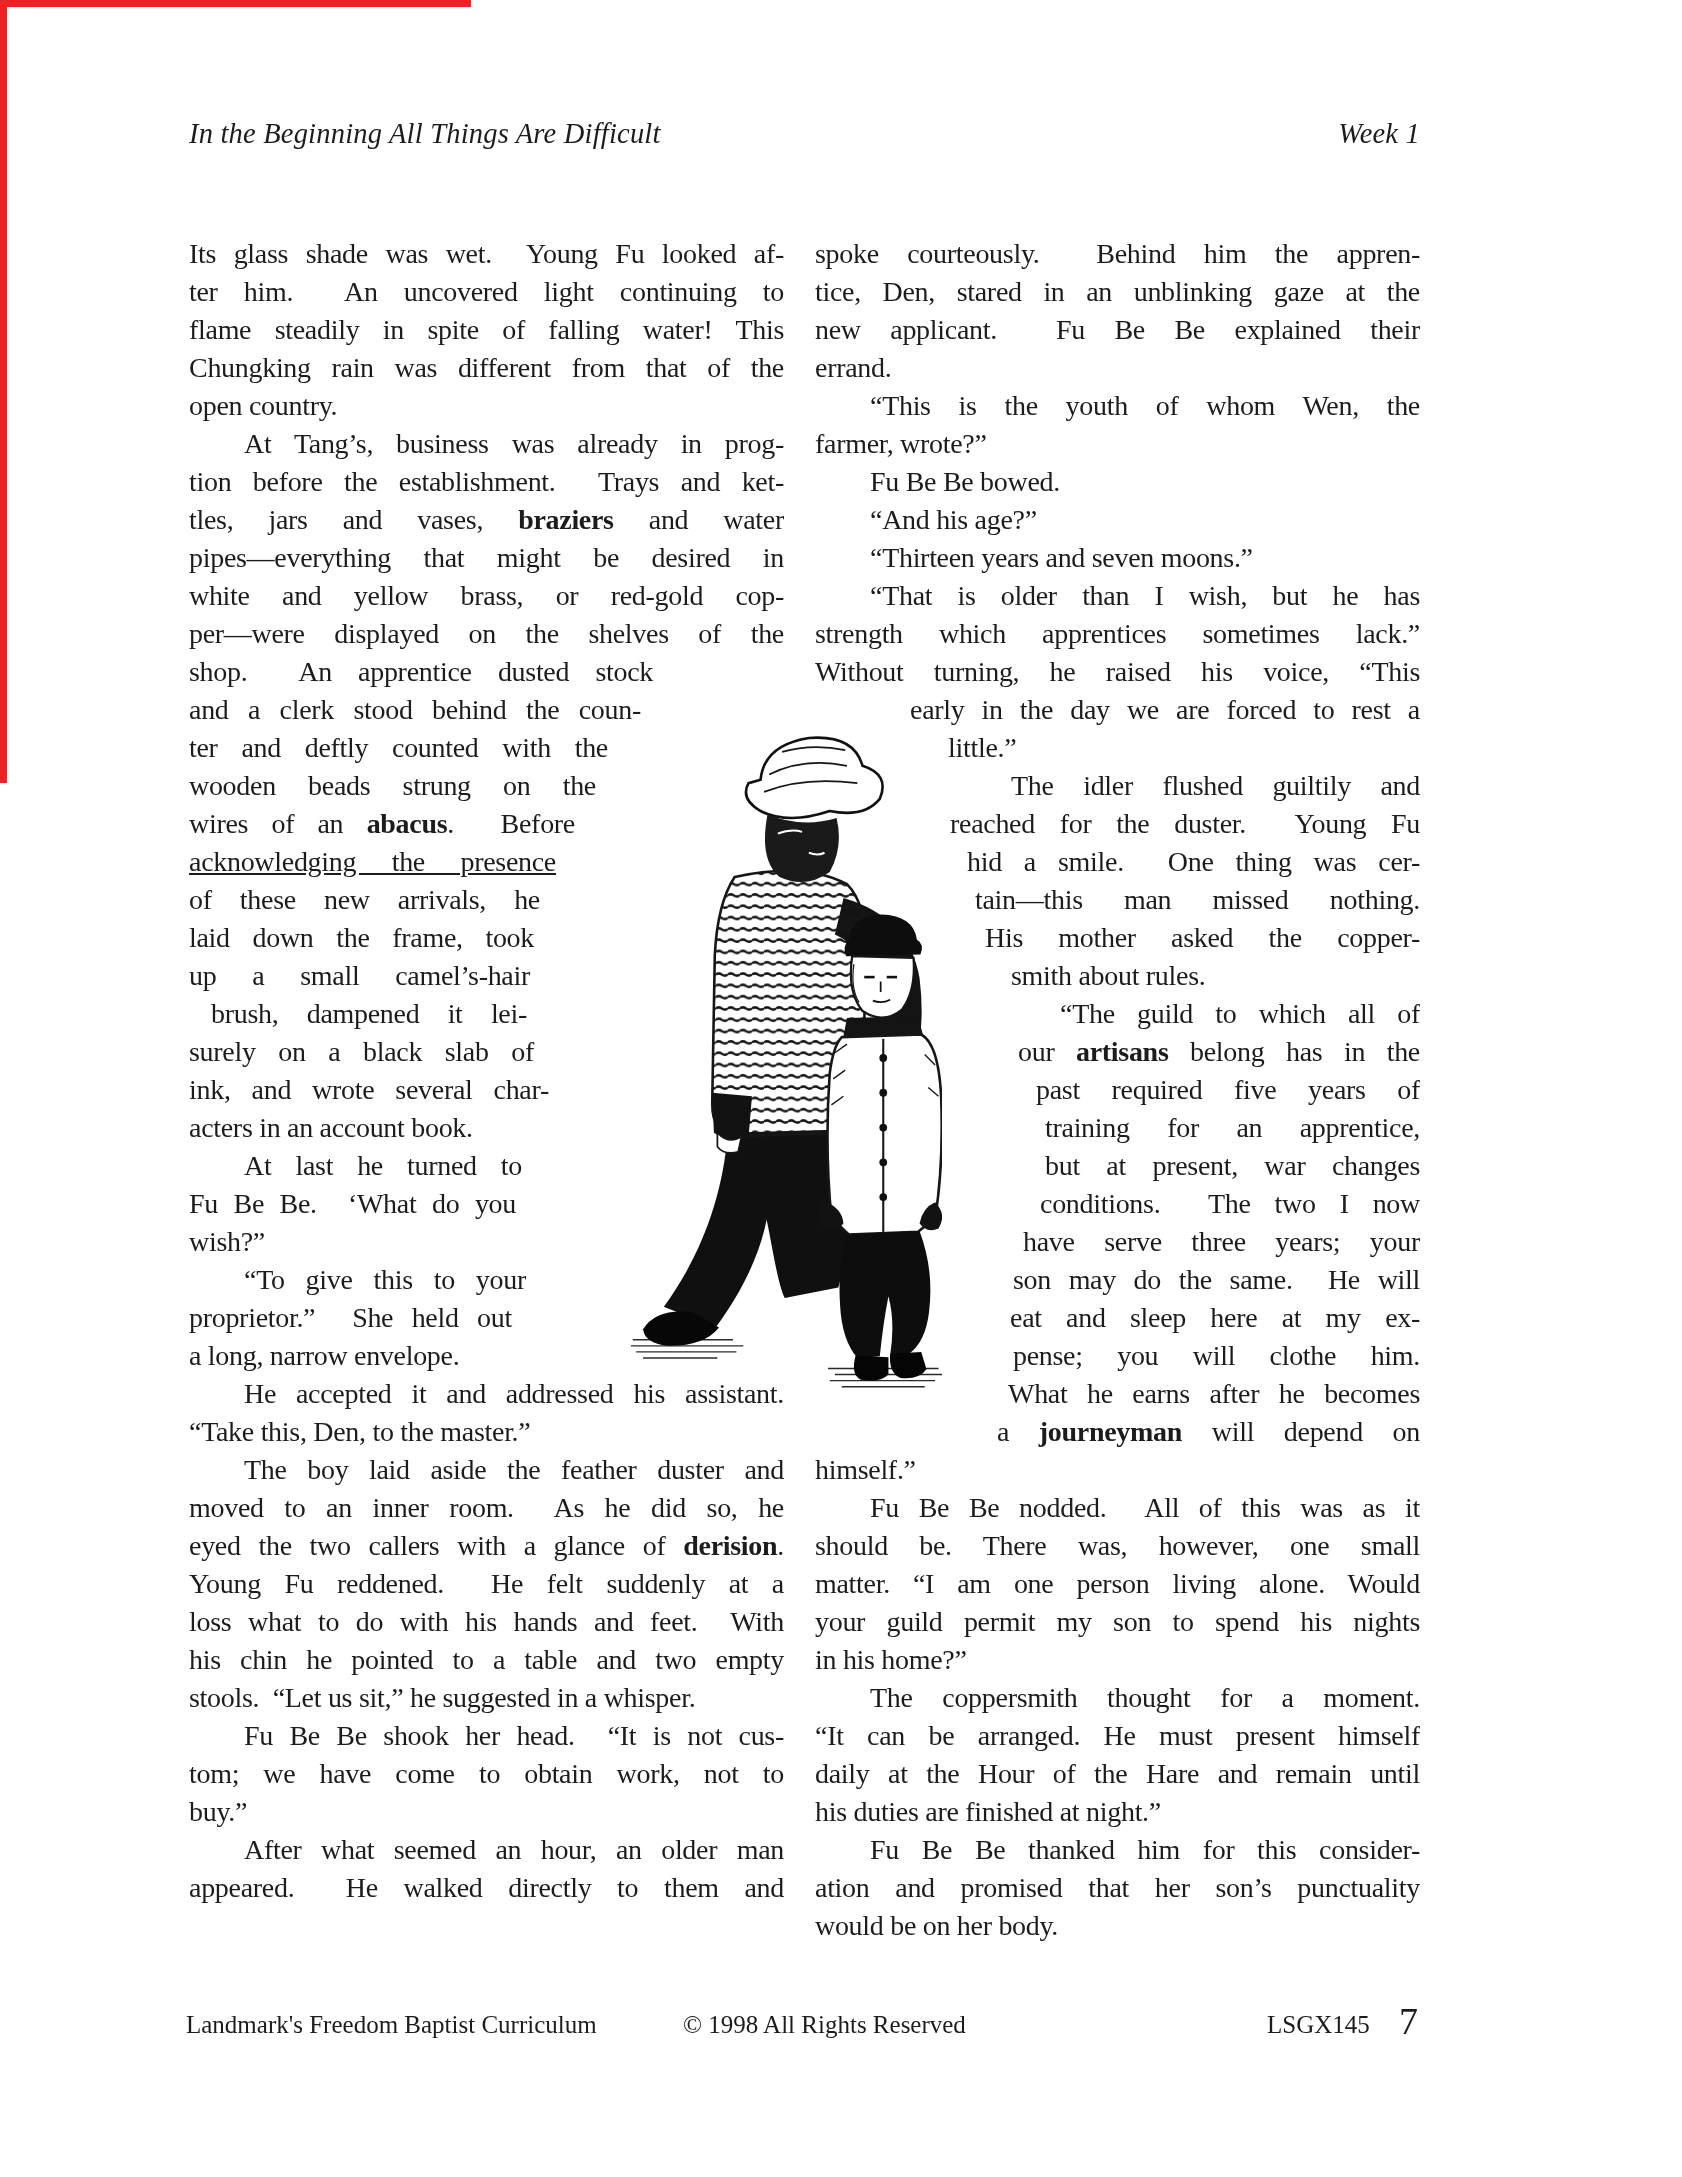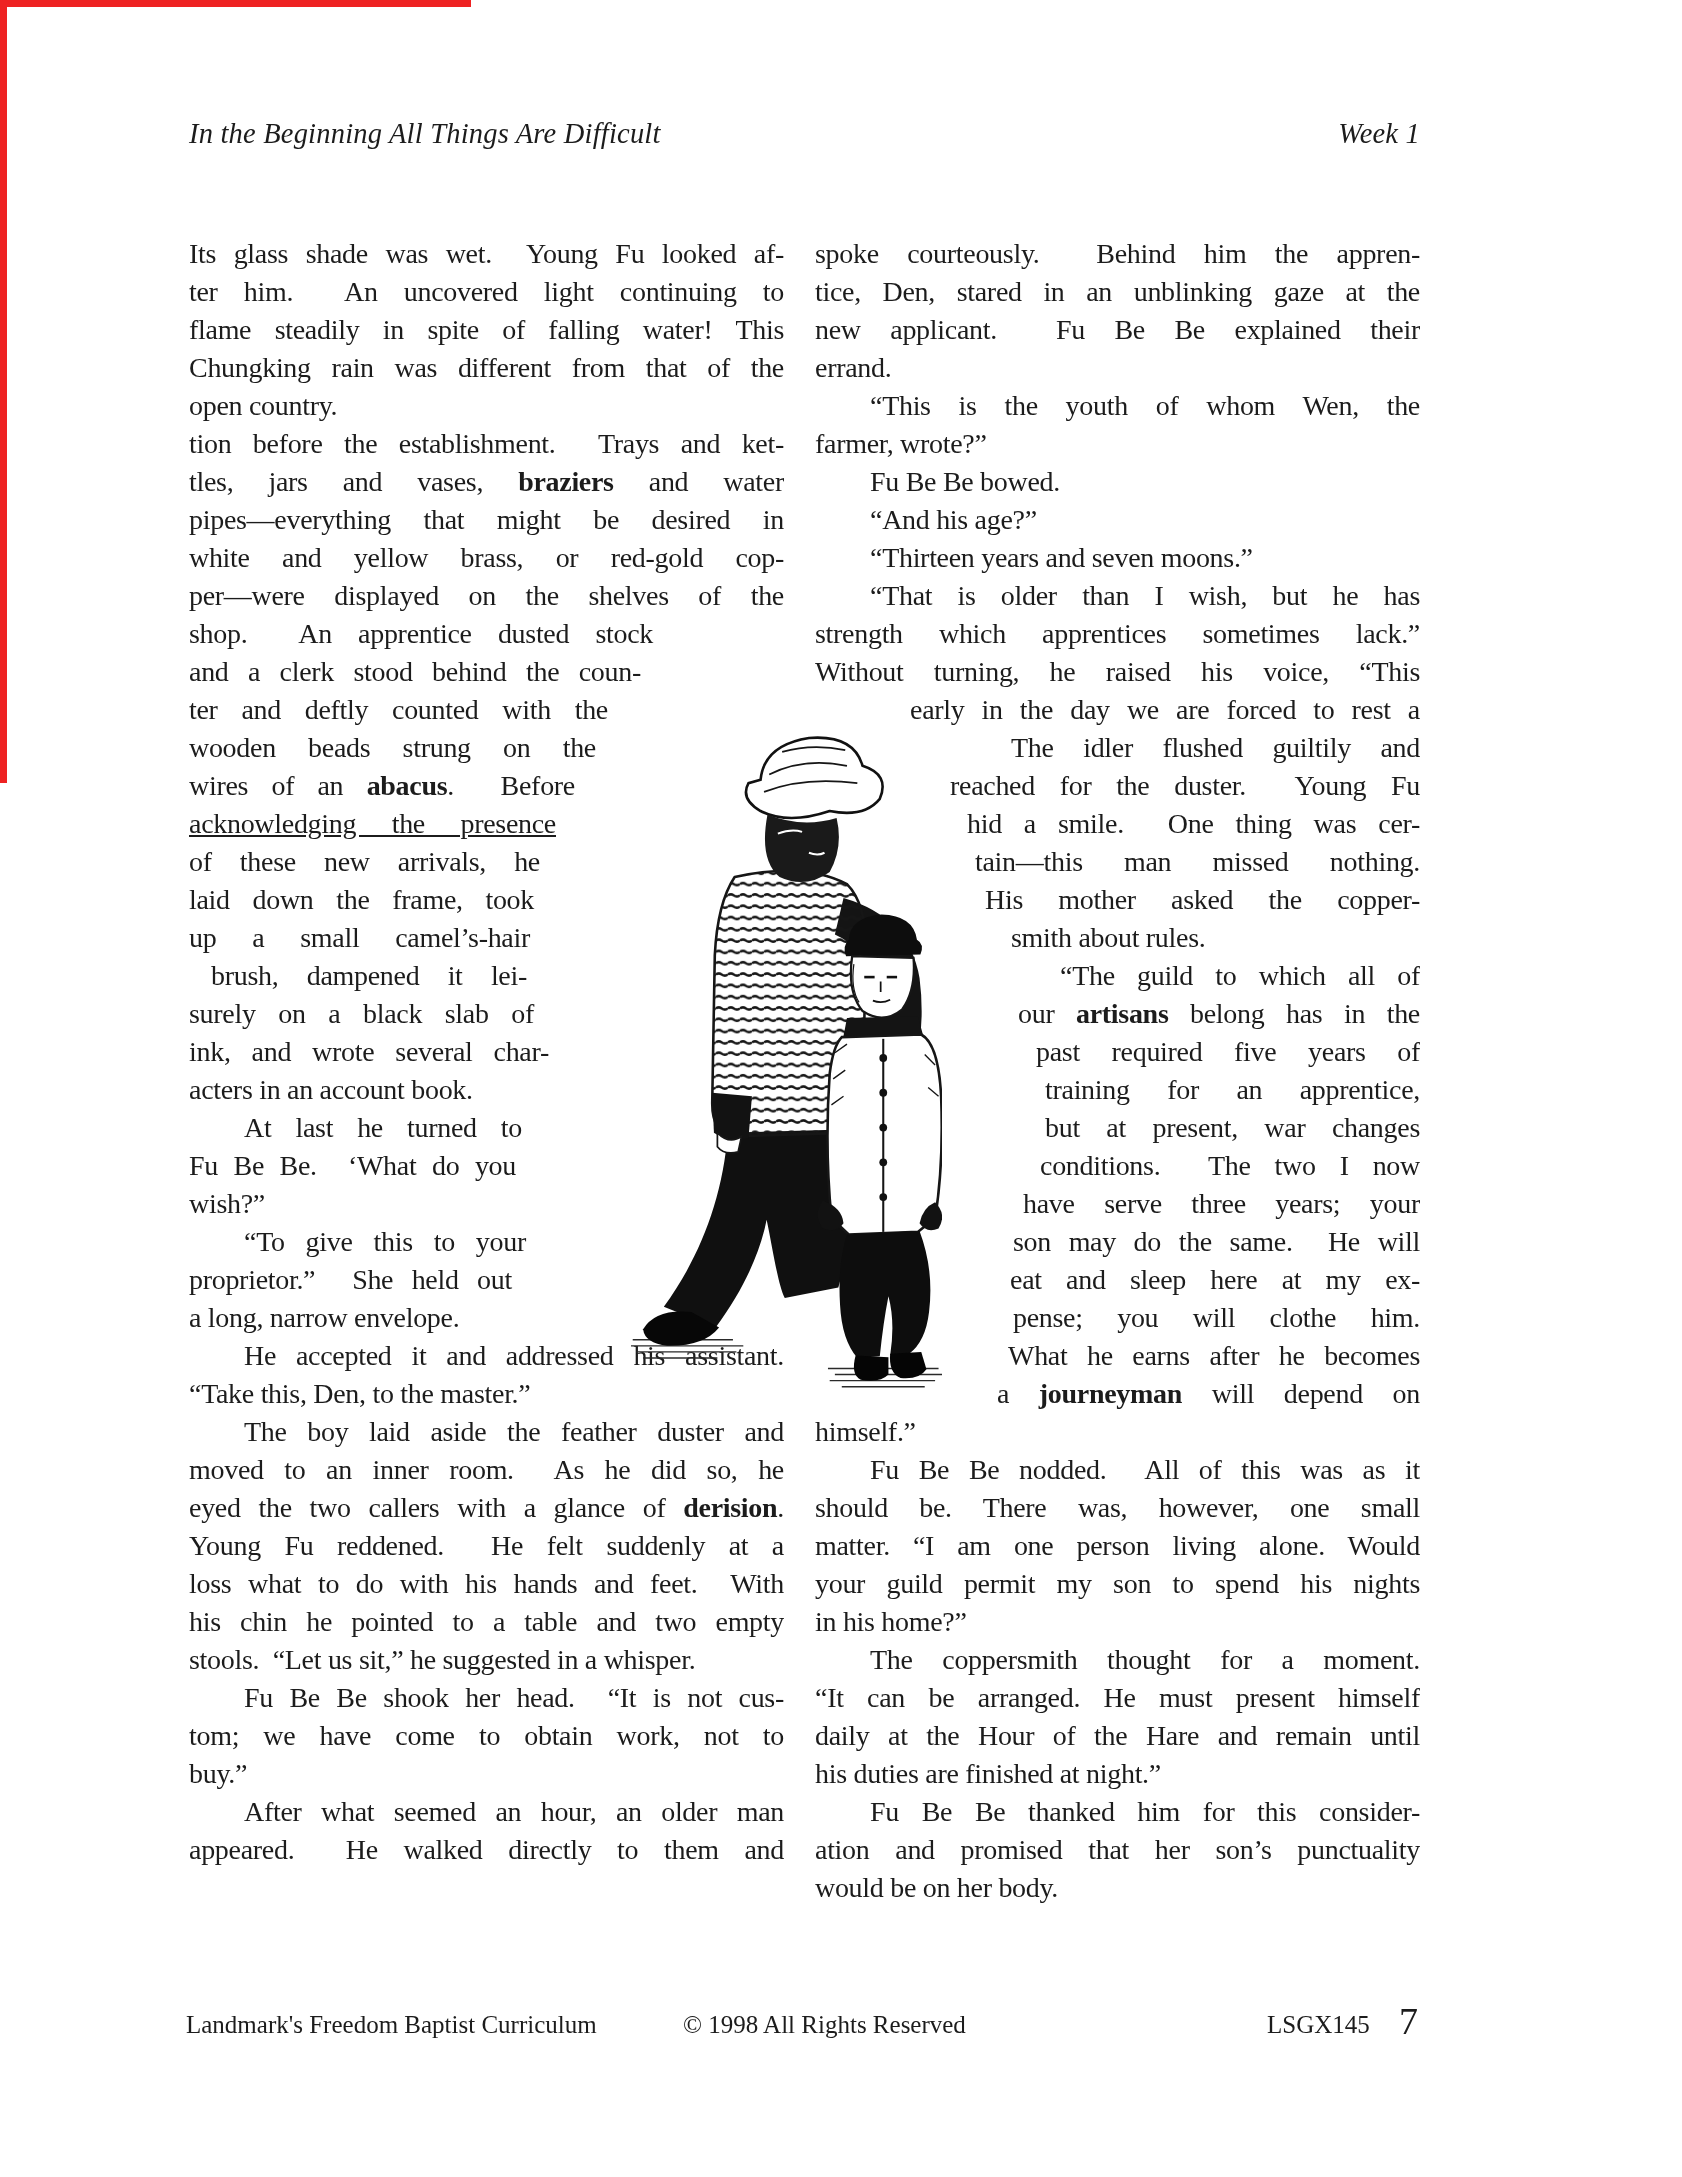--- a/index.html
+++ b/index.html
@@ -41,20 +41,21 @@
     <span>In the Beginning All Things Are Difficult</span>
     <span>Week 1</span>
   </div>
 
   <div class="text-column" style="left: 189px; top: 235px; width: 595px;">
       <div class="line">Its glass shade was wet.&nbsp; Young Fu looked af-</div>
       <div class="line">ter him.&nbsp; An uncovered light continuing to</div>
       <div class="line">flame steadily in spite of falling water! This</div>
       <div class="line">Chungking rain was different from that of the</div>
       <div class="line end">open country.</div>
+      <div class="line" style="padding-left: 55px;">At Tang’s, business was already in prog-</div>
       <div class="line">tion before the establishment.&nbsp; Trays and ket-</div>
       <div class="line">tles, jars and vases, <b>braziers</b> and water</div>
       <div class="line">pipes—everything that might be desired in</div>
       <div class="line">white and yellow brass, or red-gold cop-</div>
       <div class="line">per—were displayed on the shelves of the</div>
       <div class="line" style="padding-right: 131px;">shop.&nbsp; An apprentice dusted stock</div>
       <div class="line" style="padding-right: 143px;">and a clerk stood behind the coun-</div>
       <div class="line" style="padding-right: 176px;">ter and deftly counted with the</div>
       <div class="line" style="padding-right: 188px;">wooden beads strung on the</div>
       <div class="line" style="padding-right: 209px;">wires of an <b>abacus</b>.&nbsp; Before</div>
@@ -94,20 +95,21 @@
       <div class="line end">errand.</div>
       <div class="line" style="padding-left: 55px;">“This is the youth of whom Wen, the</div>
       <div class="line end">farmer, wrote?”</div>
       <div class="line end" style="padding-left: 55px;">Fu Be Be bowed.</div>
       <div class="line end" style="padding-left: 55px;">“And his age?”</div>
       <div class="line end" style="padding-left: 55px;">“Thirteen years and seven moons.”</div>
       <div class="line" style="padding-left: 55px;">“That is older than I wish, but he has</div>
       <div class="line">strength which apprentices sometimes lack.”</div>
       <div class="line">Without turning, he raised his voice, “This</div>
       <div class="line" style="padding-left: 95px;">early in the day we are forced to rest a</div>
+      <div class="line end" style="padding-left: 133px;">little.”</div>
       <div class="line" style="padding-left: 196px;">The idler flushed guiltily and</div>
       <div class="line" style="padding-left: 135px;">reached for the duster.&nbsp; Young Fu</div>
       <div class="line" style="padding-left: 152px;">hid a smile.&nbsp; One thing was cer-</div>
       <div class="line" style="padding-left: 160px;">tain—this man missed nothing.</div>
       <div class="line" style="padding-left: 170px;">His mother asked the copper-</div>
       <div class="line end" style="padding-left: 196px;">smith about rules.</div>
       <div class="line" style="padding-left: 245px;">“The guild to which all of</div>
       <div class="line" style="padding-left: 203px;">our <b>artisans</b> belong has in the</div>
       <div class="line" style="padding-left: 221px;">past required five years of</div>
       <div class="line" style="padding-left: 230px;">training for an apprentice,</div>

